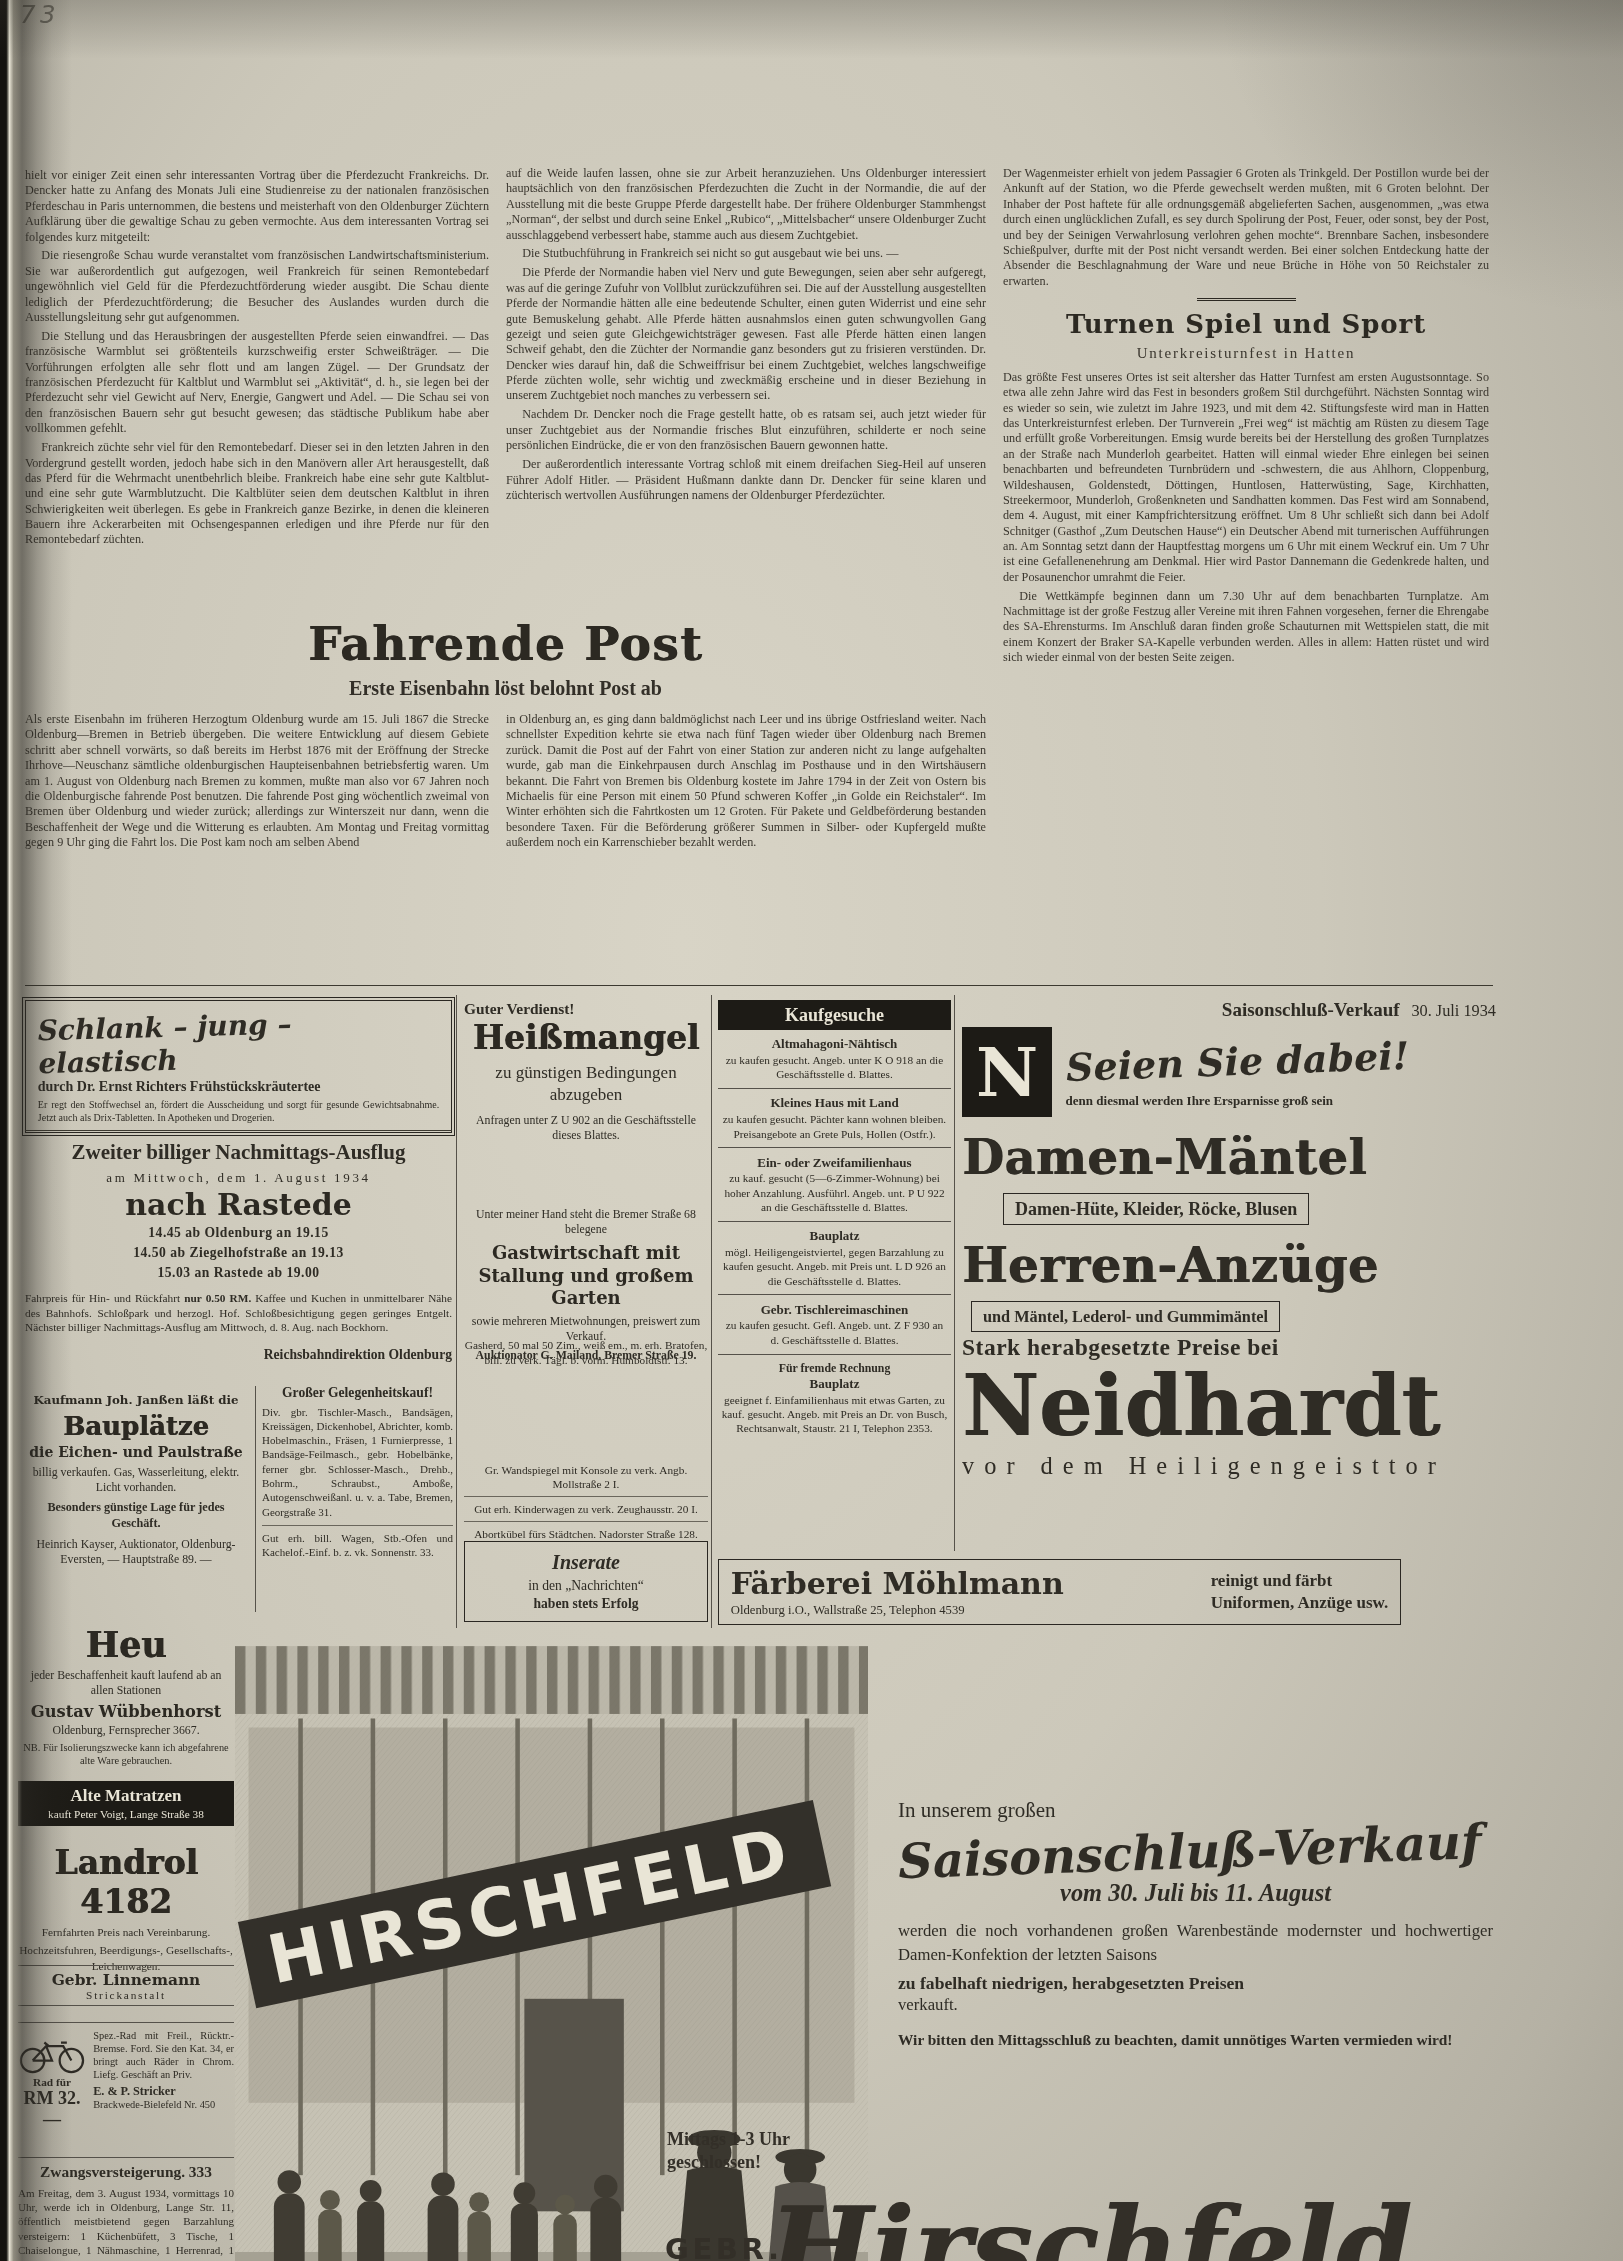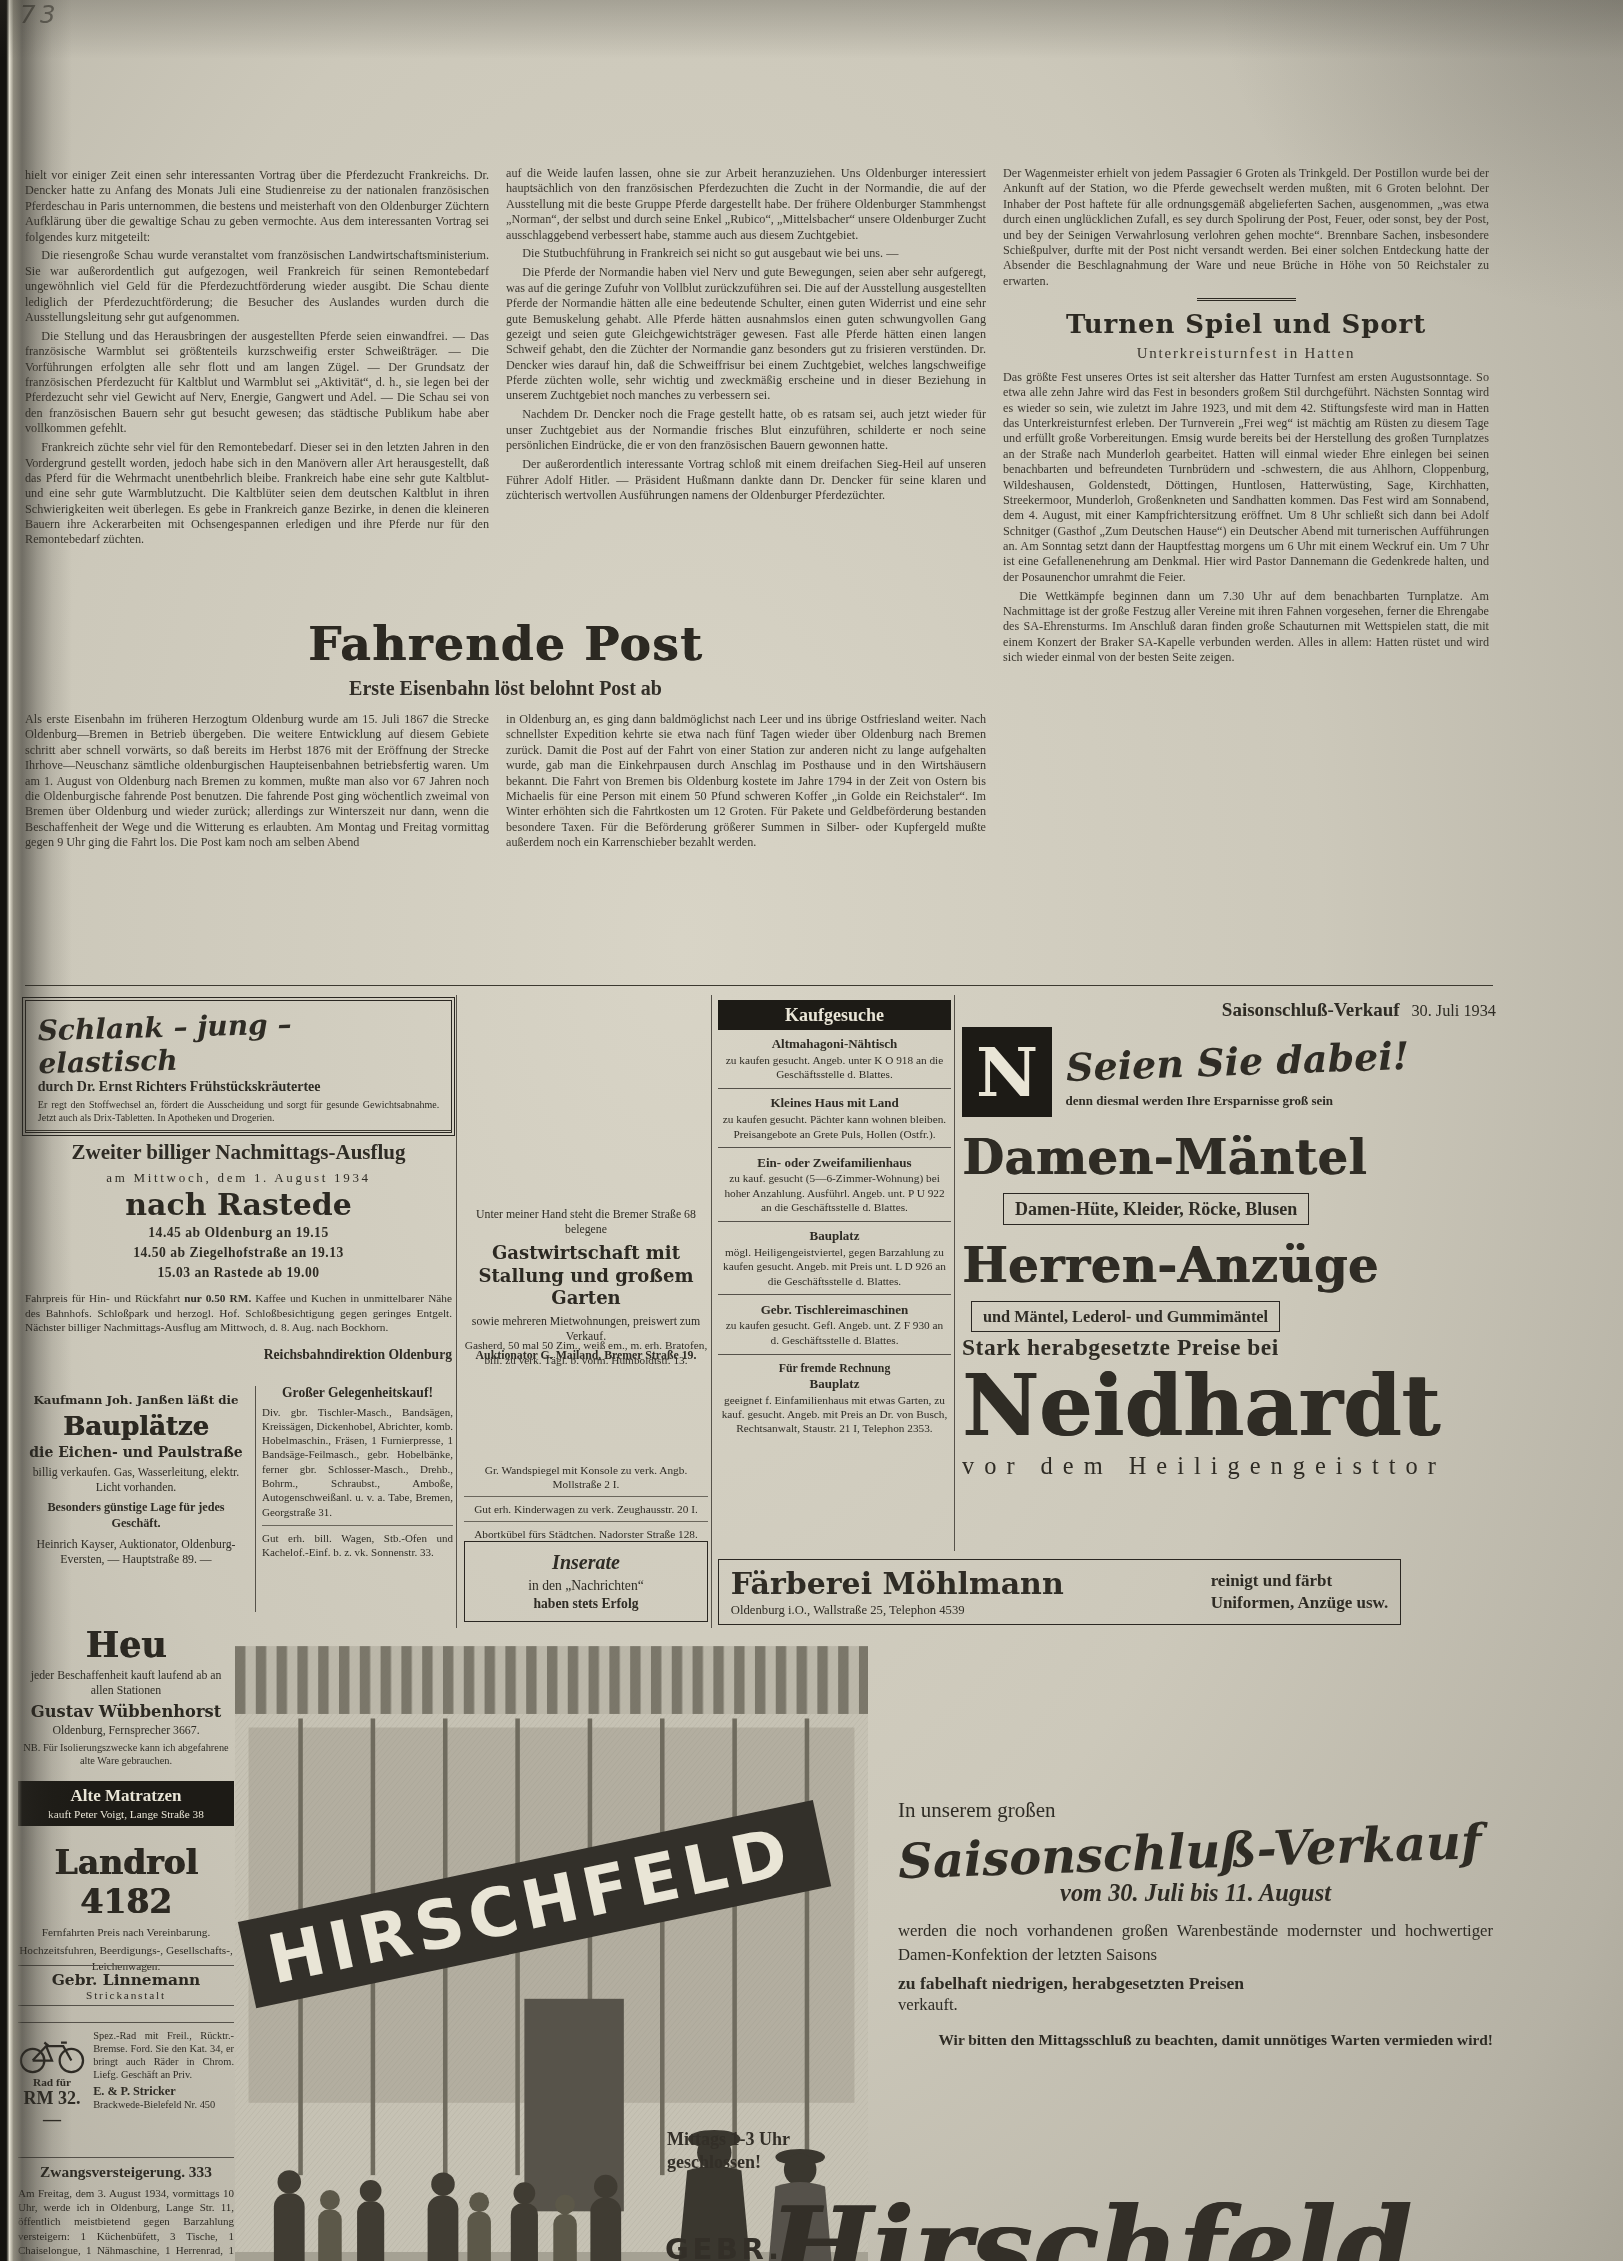--- a/index.html
+++ b/index.html
@@ -133,21 +133,21 @@
   .fb-addr{font-size:12.7px;margin-top:2.7px}
   .fb-right{font-size:17px;font-weight:bold;text-align:left;line-height:1.3;white-space:nowrap}
 
   .hf-closed{font-size:18px;font-weight:bold;line-height:1.25;z-index:3}
   .hf-intro{font-size:21px}
   .hf-script{font-size:48px;transform:rotate(-2deg);white-space:nowrap}
   .hf-date{font-size:24.4px;font-style:italic;font-weight:bold;text-align:center}
   .hf-b{font-size:16.7px;line-height:1.45;text-align:justify}
   .hf-em{font-size:17.6px;font-weight:bold;margin-top:5.4px}
   .hf-v{font-size:16.7px;margin-top:1.8px}
-  .hf-note{font-size:15.4px;font-weight:bold;line-height:1.4;text-align:right}
+  .hf-note{font-size:15.4px;font-weight:bold;line-height:1.4;text-align:left}
   .hf-gebr{font-size:29px;font-weight:bold;letter-spacing:3.6px;font-family:"DejaVu Sans",sans-serif}
   .hf-name{font-size:109px;font-weight:bold;font-style:italic;font-family:"DejaVu Serif",serif;line-height:1;text-shadow:1.4px 0 0 currentColor;white-space:nowrap}
 </style>
 </head>
 <body>
 
 <div class="page">
 
   <div class="pageno">473</div>
 
@@ -265,20 +265,26 @@
       <div class="bike-n">E. &amp; P. Stricker</div>
       <div class="bike-c">Brackwede-Bielefeld Nr. 450</div>
     </div>
   </section>
 
   <section class="abs ad" style="left:18px;top:2157px;width:216px">
     <div class="zw-t">Zwangsversteigerung. 333</div>
     <div class="zw-b">Am Freitag, dem 3. August 1934, vormittags 10 Uhr, werde ich in Oldenburg, Lange Str. 11, öffentlich meistbietend gegen Barzahlung versteigern: 1 Küchenbüfett, 3 Tische, 1 Chaiselongue, 1 Nähmaschine, 1 Herrenrad, 1 Kochherd, Stühle, Bettzeug u. a. m. Wempe, Gerichtsvollzieher, Lange Str. 11.</div>
   </section>
 
+  <section class="abs ad" style="left:464px;top:1000px;width:244px">
+    <div class="gv-h">Guter Verdienst!</div>
+    <div class="hm-t frak">Heißmangel</div>
+    <div class="hm-l">zu günstigen Bedingungen abzugeben</div>
+    <div class="hm-c">Anfragen unter Z U 902 an die Geschäftsstelle dieses Blattes.</div>
+  </section>
 
   <section class="abs ad" style="left:464px;top:1207px;width:244px">
     <div class="gw-i">Unter meiner Hand steht die Bremer Straße 68 belegene</div>
     <div class="gw-t frak">Gastwirtschaft mit Stallung und großem Garten</div>
     <div class="gw-b">sowie mehreren Mietwohnungen, preiswert zum Verkauf.</div>
     <div class="gw-b" style="margin-top:3.6px;font-weight:bold">Auktionator G. Mailand, Bremer Straße 19.</div>
   </section>
 
   <section class="abs ad" style="left:464px;top:1338px;width:244px">
     <div class="small-line">Gasherd, 50 mal 50 Zim., weiß em., m. erh. Bratofen, bill. zu verk. Tägl. b. vorm. Humboldtstr. 13.</div>

